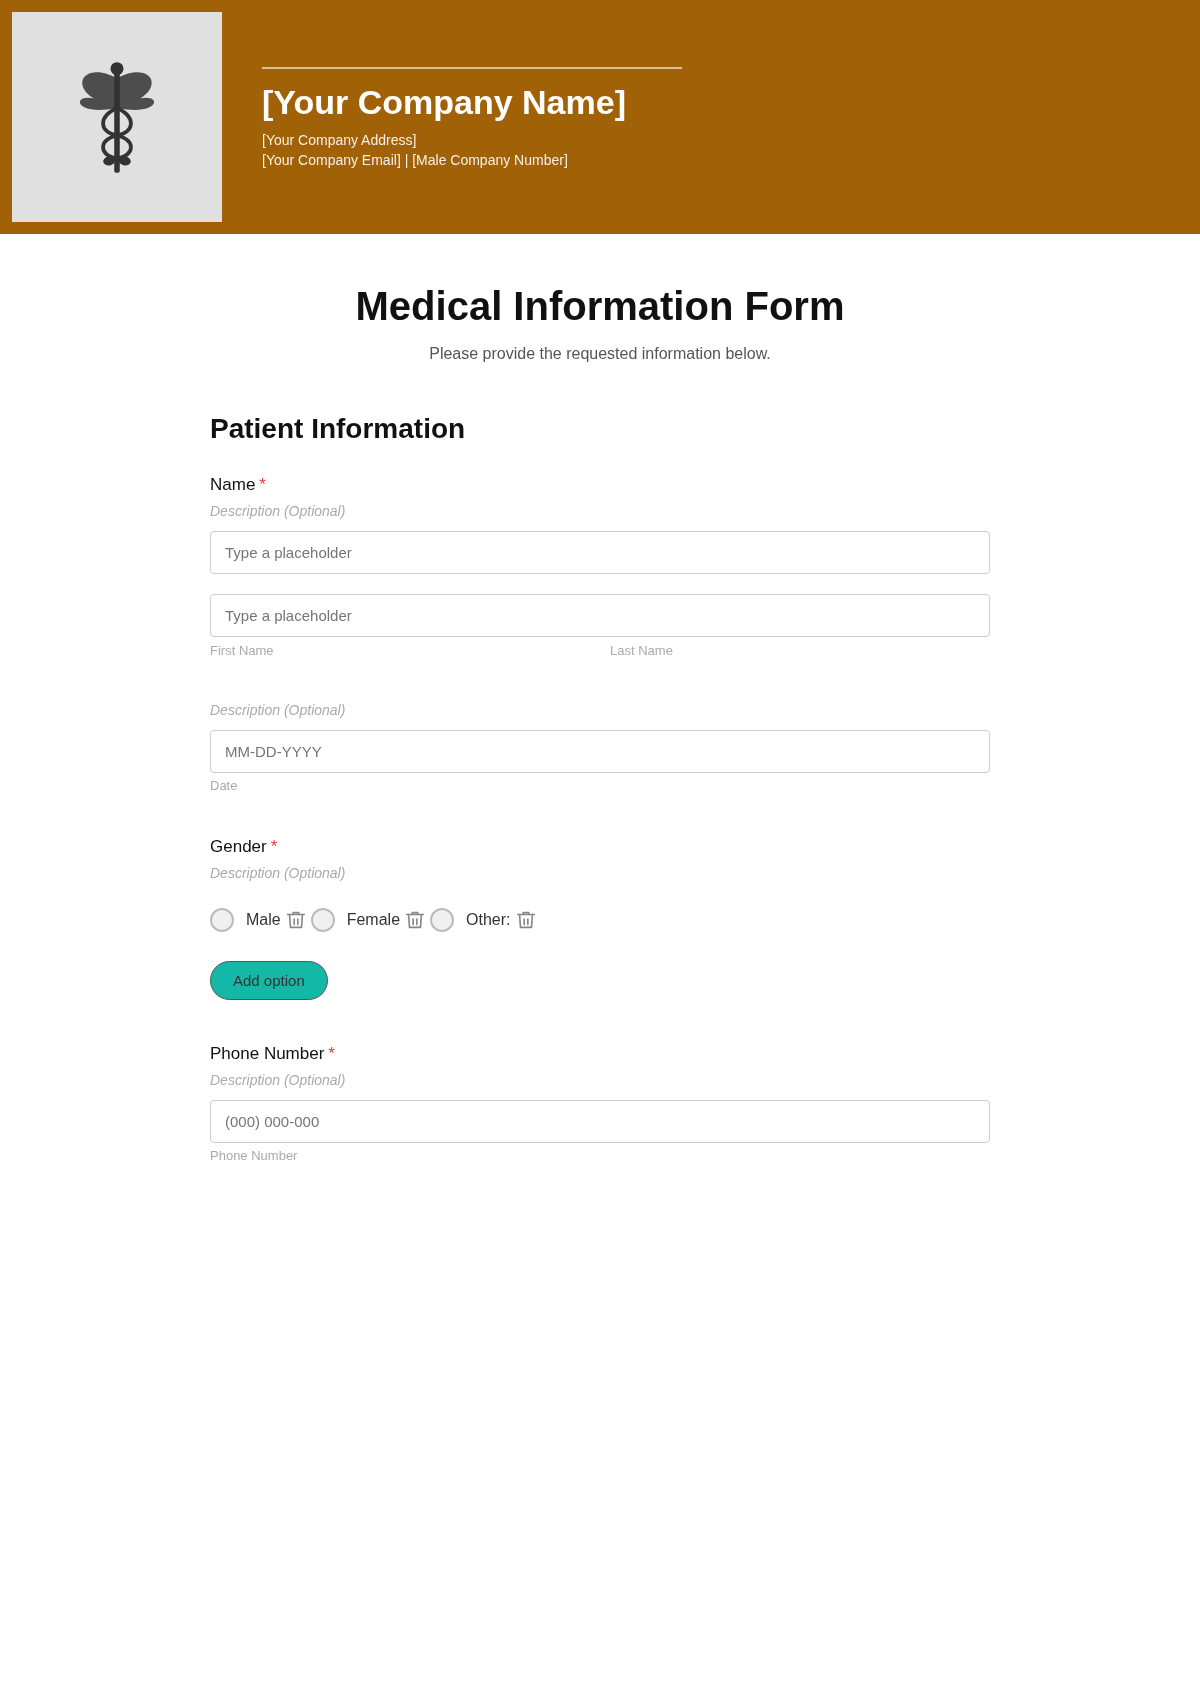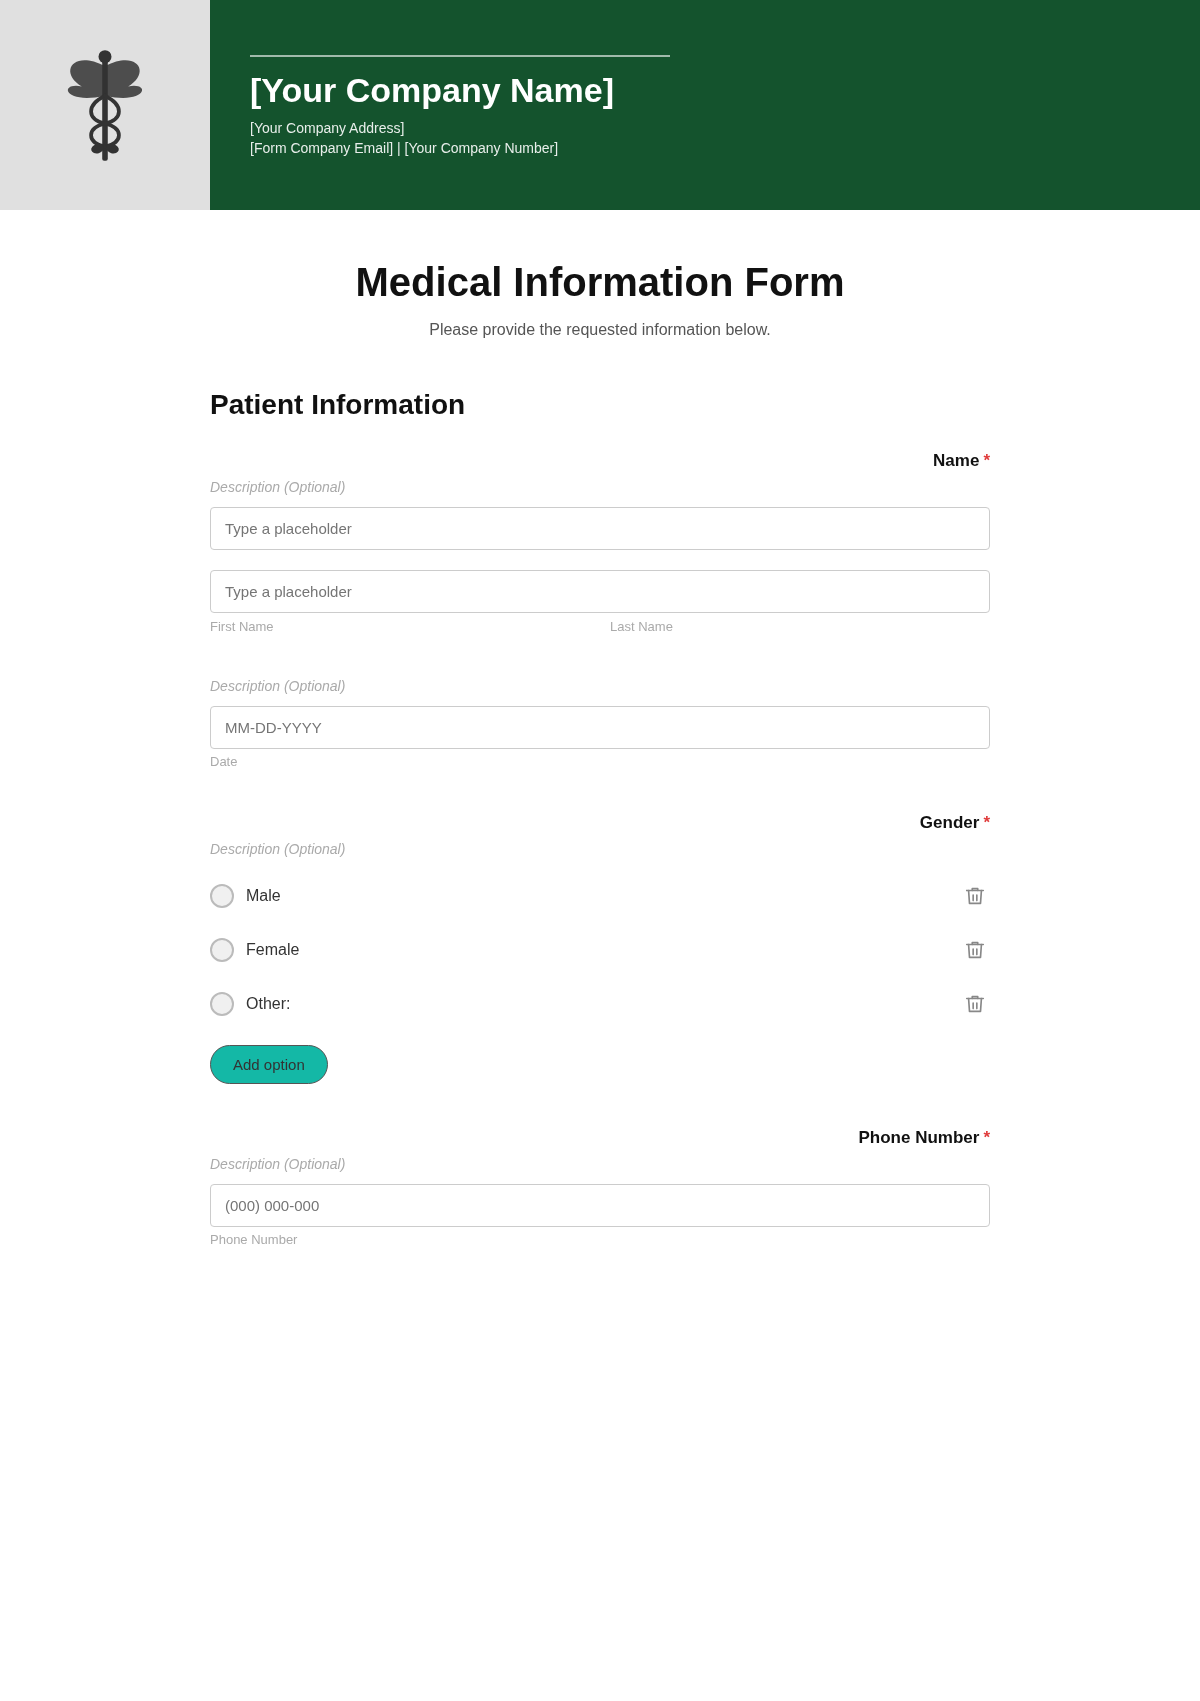--- a/index.html
+++ b/index.html
@@ -9,23 +9,23 @@
       background: #fff;
       color: #333;
       width: 1200px;
       min-height: 1701px;
     }
 
     
     .header {
       display: flex;
       align-items: center;
-      background: #14532d;
+      background: #a16207;
       min-height: 210px;
-      padding: 0;
+      padding: 12px;
     }
 
     .header-logo-box {
       background: #e0e0e0;
       width: 210px;
       min-height: 210px;
       display: flex;
       align-items: center;
       justify-content: center;
       flex-shrink: 0;
@@ -96,24 +96,23 @@
       padding-bottom: 0;
     }
 
     
     .field-group {
       margin-bottom: 44px;
     }
 
     .field-label {
       font-size: 17px;
-      font-weight: bold;
+      font-weight: normal;
       color: #111;
       margin-bottom: 8px;
-      text-align: right;
     }
 
     .required-star {
       color: #e03c3c;
       margin-left: 4px;
     }
 
     .field-description {
       font-size: 14px;
       color: #aaa;
@@ -153,21 +152,20 @@
 
     .input-sublabels-row span {
       flex: 1;
       font-size: 13px;
       color: #aaa;
     }
 
     
     .radio-options {
       display: flex;
-      flex-direction: column;
       gap: 0;
     }
 
     .radio-option-row {
       display: flex;
       align-items: center;
       justify-content: space-between;
       padding: 12px 0;
     }
 
@@ -236,21 +234,21 @@
       <path d="M55 60 C75 70, 75 85, 55 90 C35 95, 35 110, 55 115" fill="none" stroke="#333" stroke-width="4" stroke-linecap="round"></path>
 
       <ellipse cx="47" cy="117" rx="7" ry="5" fill="#333" transform="rotate(-15 47 117)"></ellipse>
       <ellipse cx="63" cy="117" rx="7" ry="5" fill="#333" transform="rotate(15 63 117)"></ellipse>
     </svg>
   </div>
   <div class="header-info">
     <hr class="header-divider">
     <div class="header-company-name">[Your Company Name]</div>
     <div class="header-company-address">[Your Company Address]</div>
-    <div class="header-company-contact">[Form Company Email]  |  [Your Company Number]</div>
+    <div class="header-company-contact">[Your Company Email]  |  [Male Company Number]</div>
   </div>
 </header>
 
 <main class="main-content">
 
   <h1 class="form-title">Medical Information Form</h1>
   <p class="form-subtitle">Please provide the requested information below.</p>
 
   <h2 class="section-title">Patient Information</h2>
 

